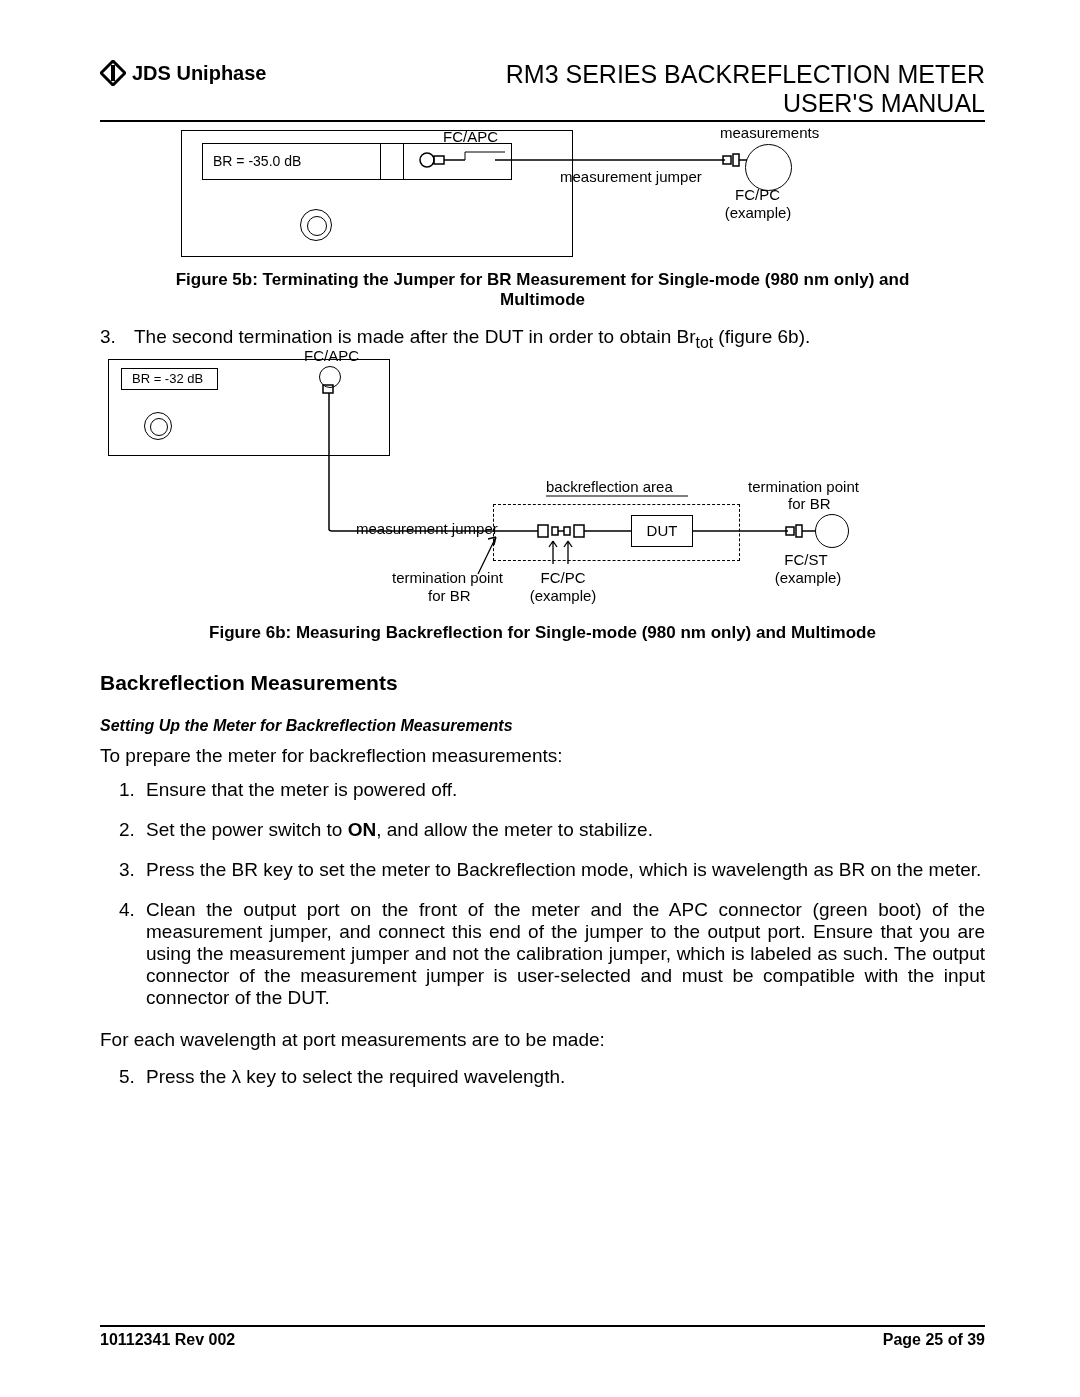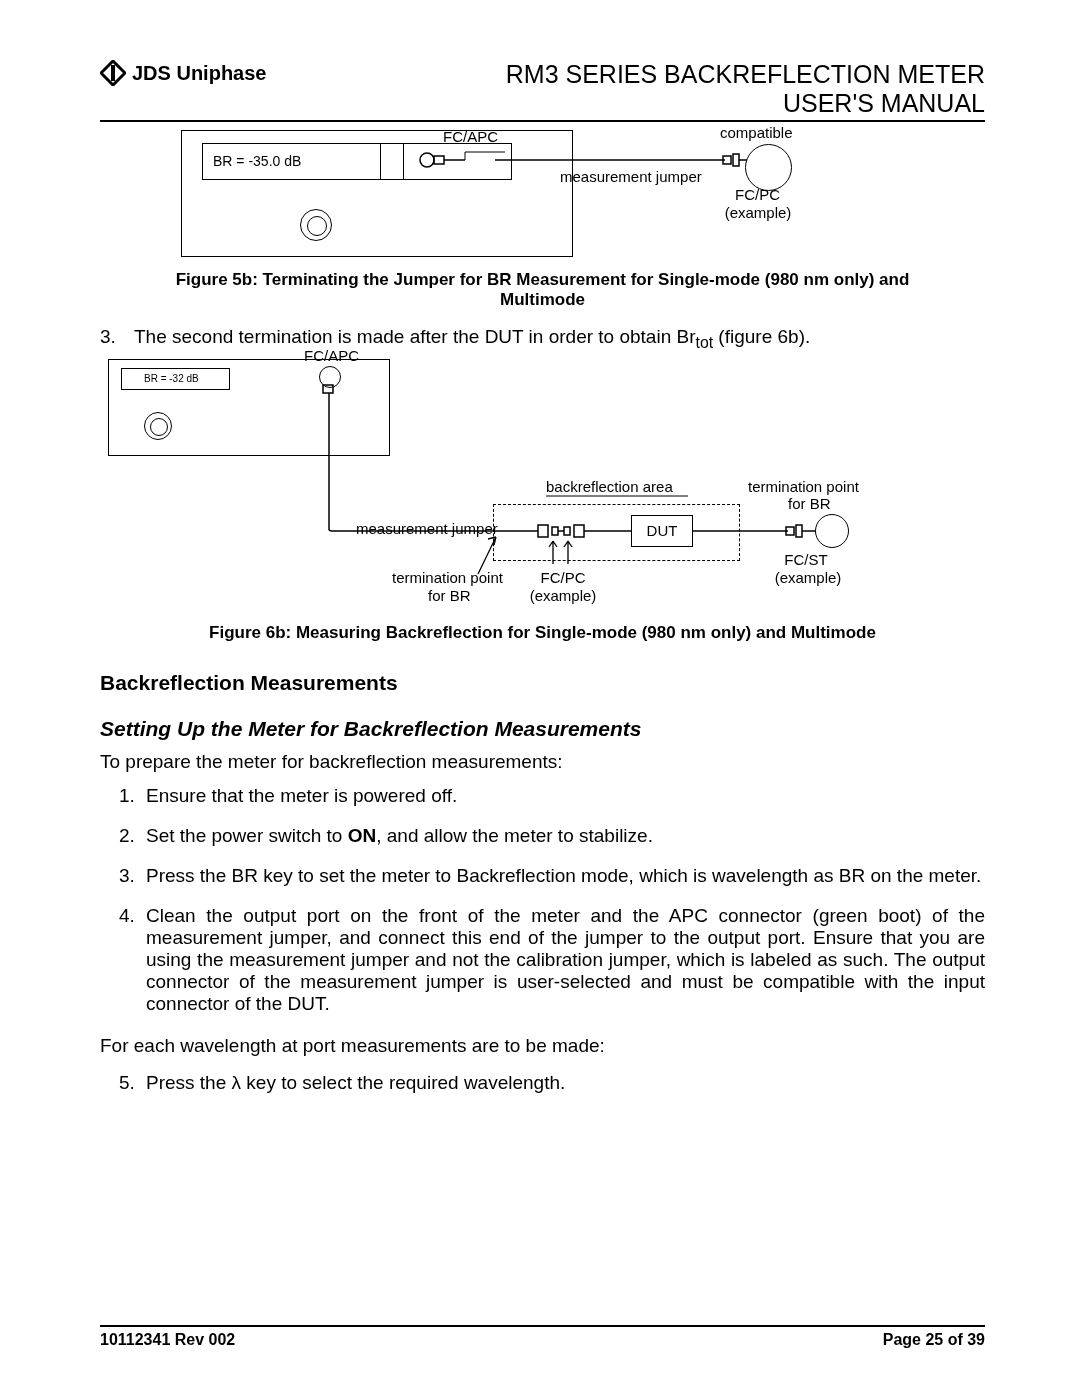--- a/index.html
+++ b/index.html
@@ -120,22 +120,22 @@
     position: absolute;
     left: 0; top: 0;
     width: 280px; height: 95px;
     border: 1.5px solid #000;
   }
   .display6 {
     position: absolute;
     left: 12px; top: 8px;
     width: 85px; height: 20px;
     border: 1.5px solid #000;
-    font-size: 10px;
-    padding-left: 22px;
+    font-size: 13px;
+    padding-left: 10px;
     line-height: 20px;
   }
   .knob6o {
     position: absolute;
     left: 35px; top: 52px;
     width: 26px; height: 26px;
     border: 1.5px solid #000;
     border-radius: 50%;
   }
   .knob6o::after {
@@ -185,21 +185,21 @@
 
   .sec-h {
     font-weight: bold;
     font-size: 21px;
     margin-top: 28px;
     margin-bottom: 22px;
   }
   .sec-sub {
     font-weight: bold;
     font-style: italic;
-    font-size: 21px;
+    font-size: 16px;
     margin-bottom: 8px;
   }
   ol.steps {
     font-size: 19px;
     padding-left: 40px;
     margin: 10px 0;
   }
   ol.steps li {
     margin-bottom: 18px;
     padding-left: 6px;
@@ -259,21 +259,21 @@
       <path d="M300 30 L300 22 L340 22" stroke="#000" stroke-width="1" fill="none"></path>
 
       <path d="M330 30 L560 30" stroke="#000" stroke-width="1.5" fill="none"></path>
 
       <rect x="558" y="26" width="8" height="8" fill="none" stroke="#000" stroke-width="1.5"></rect>
       <rect x="568" y="24" width="6" height="12" fill="none" stroke="#000" stroke-width="1.5"></rect>
       <path d="M574 30 L582 30" stroke="#000" stroke-width="1.5" fill="none"></path>
     </svg>
     <div class="loop5"></div>
     <div class="lbl" style="left:278px; top:-2px">FC/APC</div>
-    <div class="lbl" style="left:555px; top:-6px">compatible</div>
+    <div class="lbl" style="left:555px; top:-6px">measurements</div>
     <div class="lbl" style="left:395px; top:38px">measurement jumper</div>
     <div class="lbl c" style="left:555px; top:56px; width:75px">FC/PC</div>
     <div class="lbl c" style="left:548px; top:74px; width:90px">(example)</div>
   </div>
 
   <div class="figcap">Figure 5b: Terminating the Jumper for BR Measurement for Single-mode (980 nm only) and Multimode</div>
 
   <div class="bodytext list-num">
     <div class="n">3.</div>
     <div>

